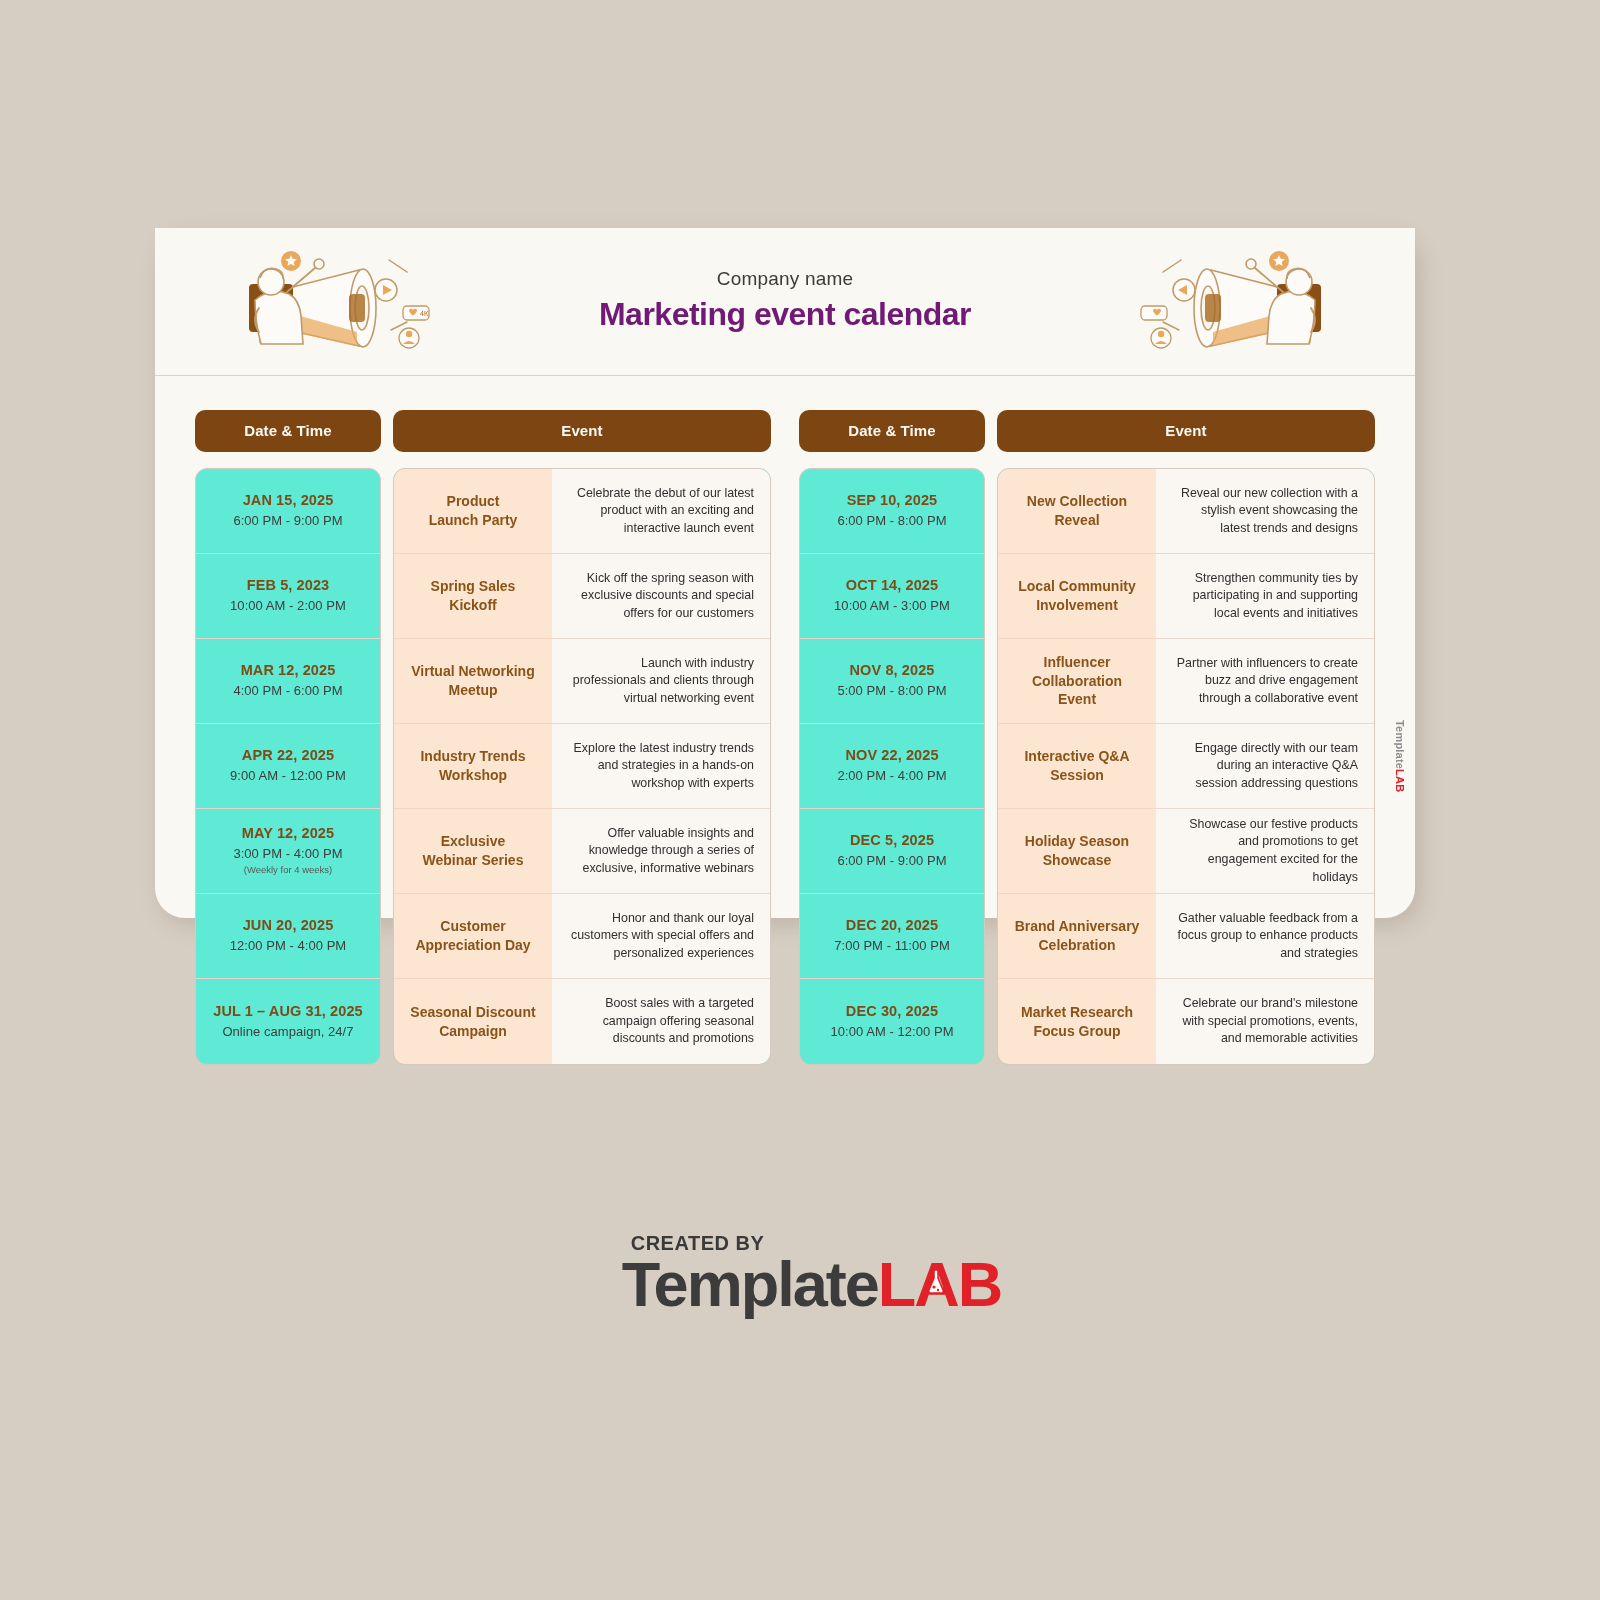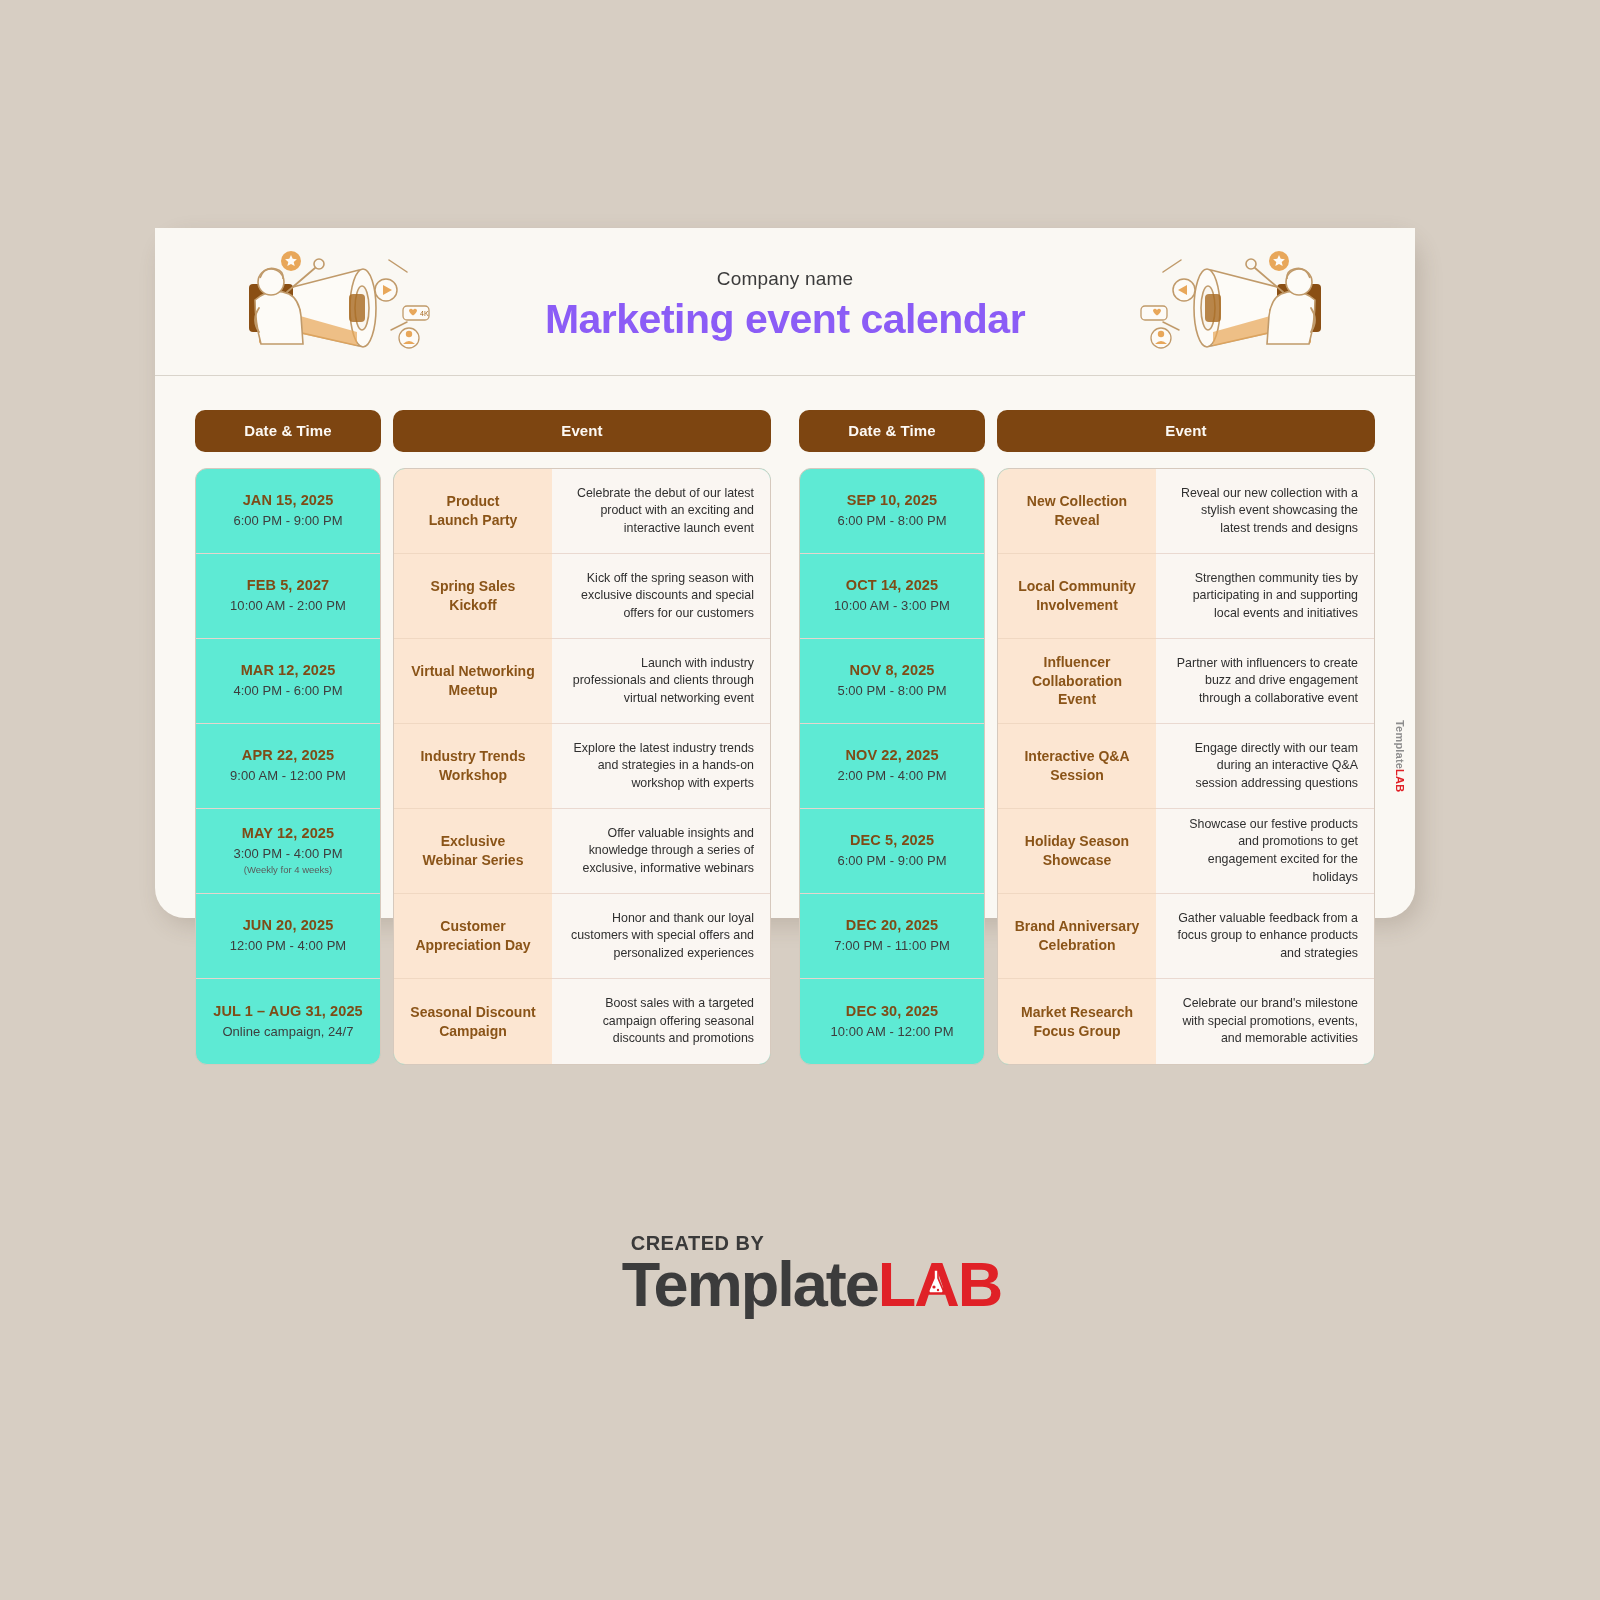--- a/index.html
+++ b/index.html
@@ -48,24 +48,24 @@
   #company-name {
     font-size: 19px;
     letter-spacing: 0.2px;
     color: #3b3b3b;
     font-weight: 400;
     line-height: 1.2;
   }
 
   #doc-title {
     margin-top: 5px;
-    font-size: 41px;
+    font-size: 32px;
     font-weight: 700;
     letter-spacing: -0.5px;
-    color: #8b5cf6;
+    color: #701a75;
     line-height: 1.15;
   }
 
   .illus {
     position: absolute;
     top: 14px;
     width: 200px;
     height: 124px;
   }
   #illus-left  { left: 76px; }
@@ -333,21 +333,21 @@
           <div class="head-pill date">Date &amp; Time</div>
           <div class="head-pill event">Event</div>
         </div>
         <div class="body-row">
           <div class="date-panel" id="left-date-panel">
               <div class="cell date">
                 <div class="date-main">JAN 15, 2025</div>
                 <div class="date-time">6:00 PM - 9:00 PM</div>
               </div>
               <div class="cell date">
-                <div class="date-main">FEB 5, 2027</div>
+                <div class="date-main">FEB 5, 2023</div>
                 <div class="date-time">10:00 AM - 2:00 PM</div>
               </div>
               <div class="cell date">
                 <div class="date-main">MAR 12, 2025</div>
                 <div class="date-time">4:00 PM - 6:00 PM</div>
               </div>
               <div class="cell date">
                 <div class="date-main">APR 22, 2025</div>
                 <div class="date-time">9:00 AM - 12:00 PM</div>
               </div>

